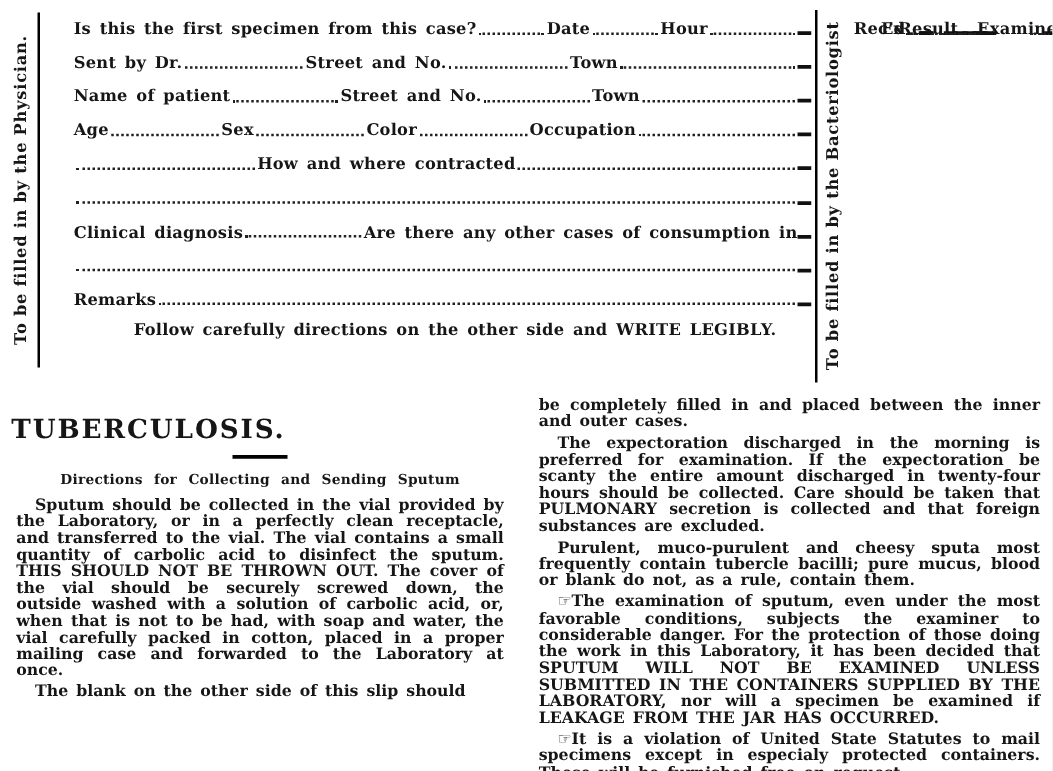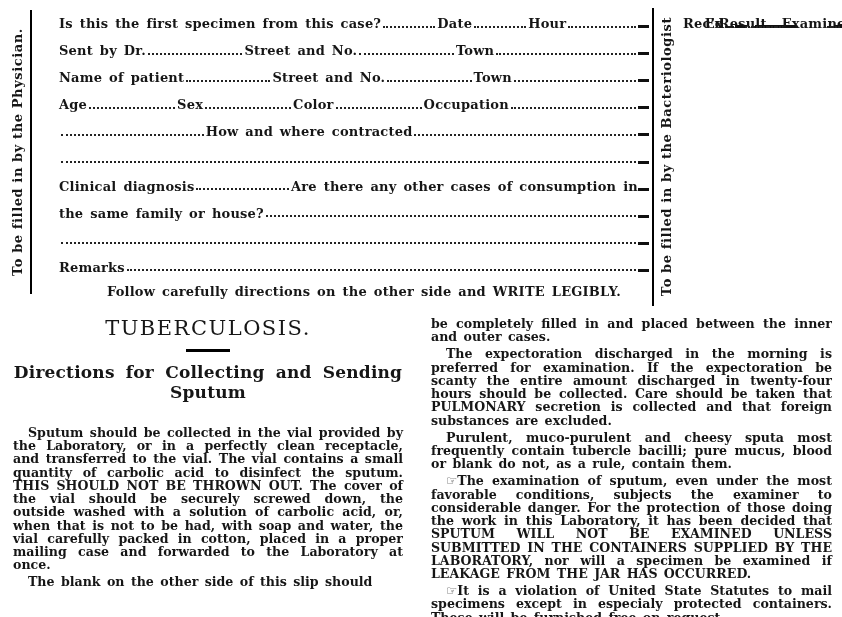--- a/index.html
+++ b/index.html
@@ -27,26 +27,26 @@
   .frow .lbl{flex:0 0 auto;}
   .ld{flex:1 1 30px;border-bottom:2px dotted #222;margin:0 2px 3.5px 2px;height:0;min-width:8px;}
   .ld-end{flex-grow:1.7;}
   .dash{flex:0 0 11px;border-bottom:3px solid #101010;margin-bottom:3px;height:0;}
   .frow.footer{display:block;padding:0 0 0 48px;line-height:25px;}
   
   .article{display:flex;box-sizing:border-box;padding:7px 6px 0 9px;gap:20px;}
   .col-l{width:398px;flex:0 0 398px;}
   .col-r{flex:1;min-width:0;}
   .art-title{
-    margin:3px 0 0;text-align:center;font-size:21px;font-weight:normal;
+    margin:17px 0 0;text-align:left;font-size:21px;font-weight:bold;
     letter-spacing:1.5px;
   }
   .divider{width:44px;height:3px;background:#000;margin:9px auto 10px;}
   .art-sub{
-    margin:2px 0 24px;text-align:center;font-size:17px;font-weight:bold;
+    margin:2px 0 7px;text-align:center;font-size:11px;font-weight:bold;
     word-spacing:5px;letter-spacing:.2px;
   }
   .art p{
     margin:4px;font-size:12.6px;line-height:1.05;font-weight:bold;
     text-align:justify;word-spacing:2px;
   }
   .art p.indent{text-indent:15px;}
 </style>
 </head>
 <body>
@@ -104,25 +104,20 @@
           <div class="dash"></div>
         </div>
         <div class="frow">
           <div class="ld ld-end"></div>
           <div class="dash"></div>
         </div>
         <div class="frow">
           <span class="lbl">Clinical diagnosis</span>
           <div class="ld"></div>
           <span class="lbl">Are there any other cases of consumption in</span>
-          <div class="dash"></div>
-        </div>
-        <div class="frow">
-          <span class="lbl">the same family or house?</span>
-          <div class="ld ld-end"></div>
           <div class="dash"></div>
         </div>
         <div class="frow">
           <div class="ld ld-end"></div>
           <div class="dash"></div>
         </div>
         <div class="frow">
           <span class="lbl">Remarks</span>
           <div class="ld ld-end"></div>
           <div class="dash"></div>

